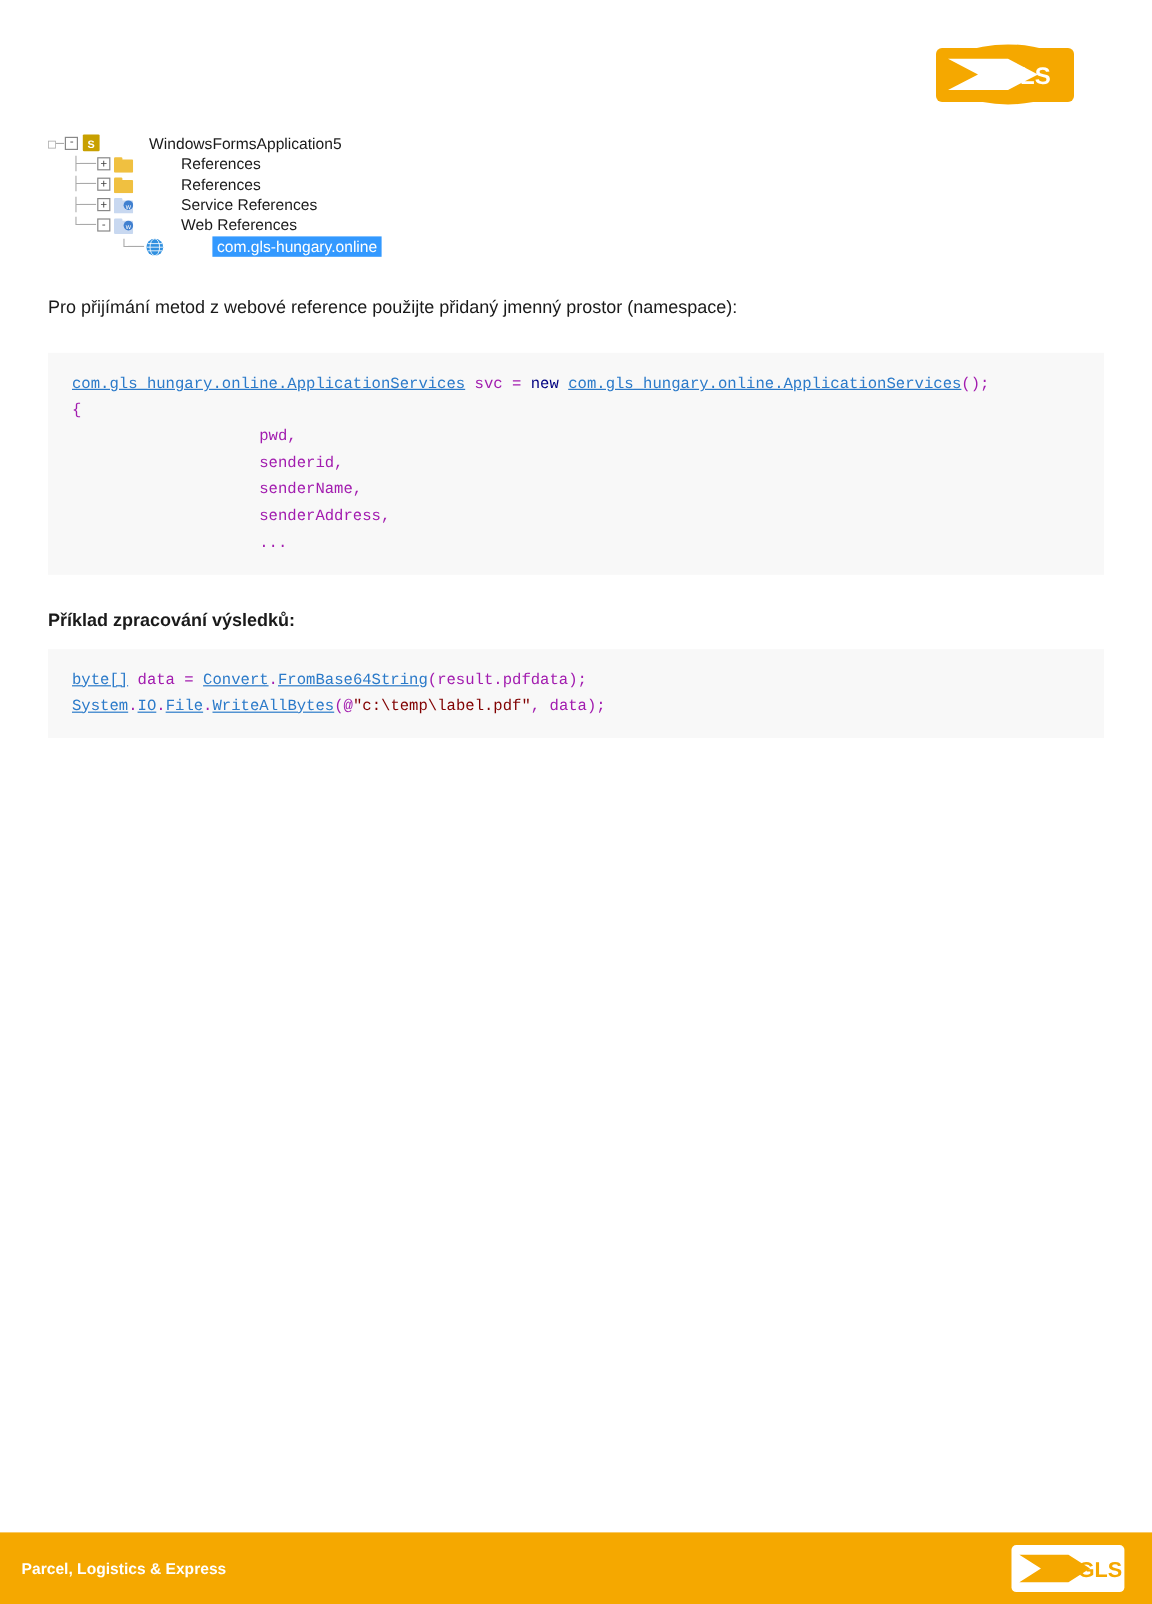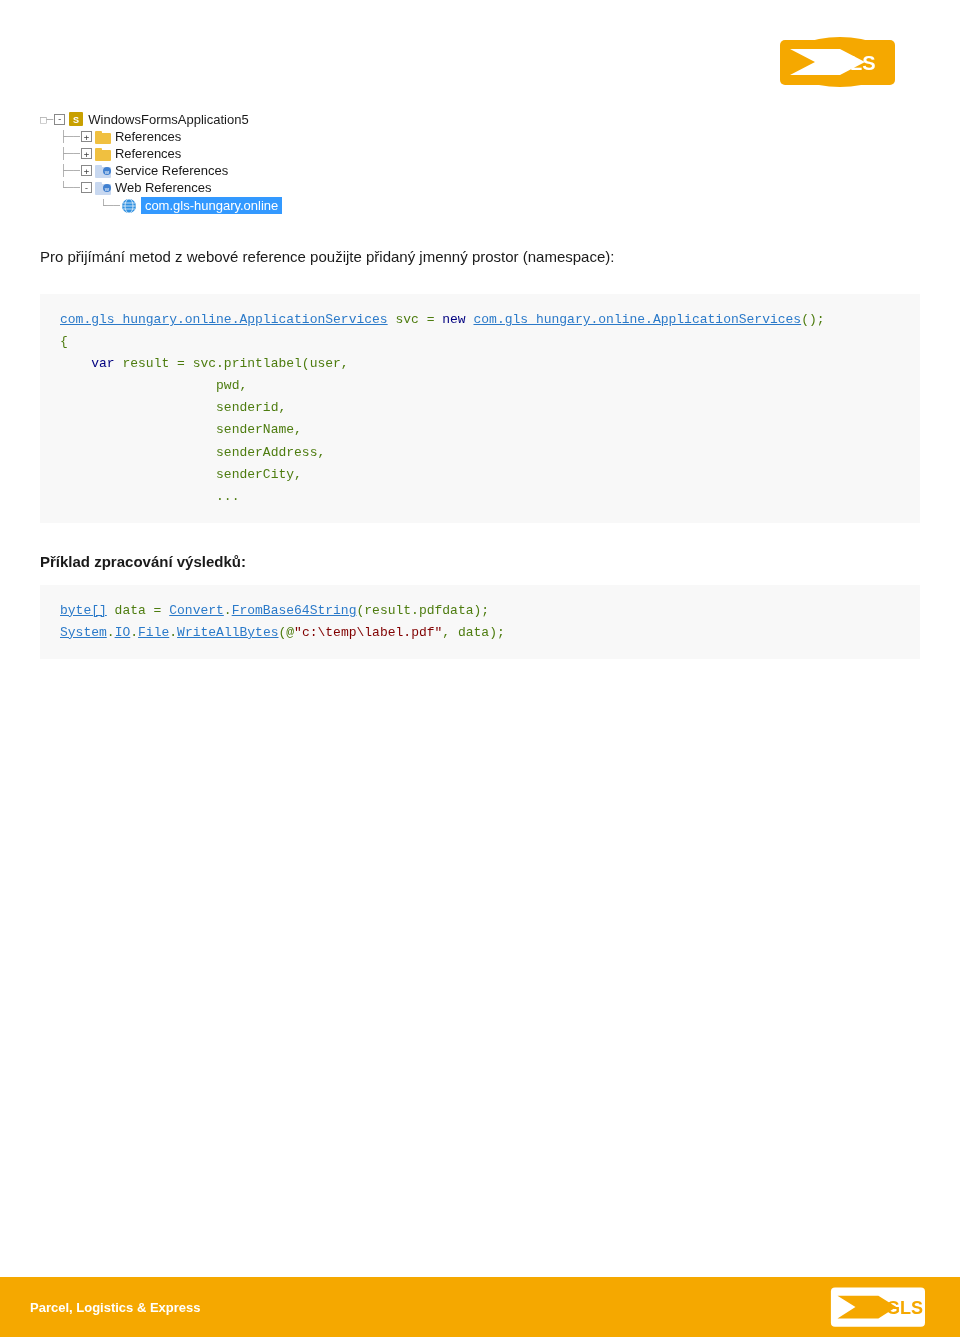--- a/index.html
+++ b/index.html
@@ -55,20 +55,21 @@
       font-size: 9px;
       color: #444;
       margin-right: 3px;
       font-family: monospace;
       flex-shrink: 0;
     }
 
     .tree-label {
       font-size: 13px;
       color: #1a1a1a;
+      margin-left: 36px;
     }
 
     .tree-item.selected .tree-label {
       background: #3399ff;
       color: white;
       padding: 1px 4px;
     }
 
     
     .tree-lines {
@@ -94,39 +95,39 @@
       padding: 15px 20px;
       font-family: 'Courier New', Courier, monospace;
       font-size: 13px;
       line-height: 1.7;
       margin-bottom: 30px;
       color: #000;
     }
 
     .code-keyword { color: #000080; }
     .code-class { color: #2b7ac9; text-decoration: underline; }
-    .code-plain { color: #4d7c0f; text-align: right; }
+    .code-plain { color: #a21caf; text-align: right; }
     .code-string { color: #800000; }
 
     
     .section-heading {
       font-size: 15px;
       font-weight: bold;
       color: #1a1a1a;
       margin-bottom: 15px;
     }
 
     
     .footer {
       background: #f5a800;
       height: 60px;
       display: flex;
       align-items: center;
       justify-content: space-between;
-      padding: 0 30px;
+      padding: 0 18px;
       margin-top: auto;
     }
 
     .footer-text {
       color: #ffffff;
       font-size: 13px;
       font-weight: bold;
     }
 
     
@@ -237,36 +238,30 @@
   <p class="intro-text">Pro přijímání metod z webové reference použijte přidaný jmenný prostor (namespace):</p>
 
   <div class="code-block">
     <div>
       <span class="code-class">com.gls_hungary.online.ApplicationServices</span><span class="code-plain"> svc = </span><span class="code-keyword">new</span><span class="code-plain"> </span><span class="code-class">com.gls_hungary.online.ApplicationServices</span><span class="code-plain">();</span>
     </div>
     <div>
       <span class="code-plain">{</span>
     </div>
     <div>
-      <span class="code-plain">&nbsp;&nbsp;&nbsp;&nbsp;</span><span class="code-keyword">var</span><span class="code-plain"> result = svc.printlabel(user,</span>
-    </div>
-    <div>
       <span class="code-plain">&nbsp;&nbsp;&nbsp;&nbsp;&nbsp;&nbsp;&nbsp;&nbsp;&nbsp;&nbsp;&nbsp;&nbsp;&nbsp;&nbsp;&nbsp;&nbsp;&nbsp;&nbsp;&nbsp;&nbsp;pwd,</span>
     </div>
     <div>
       <span class="code-plain">&nbsp;&nbsp;&nbsp;&nbsp;&nbsp;&nbsp;&nbsp;&nbsp;&nbsp;&nbsp;&nbsp;&nbsp;&nbsp;&nbsp;&nbsp;&nbsp;&nbsp;&nbsp;&nbsp;&nbsp;senderid,</span>
     </div>
     <div>
       <span class="code-plain">&nbsp;&nbsp;&nbsp;&nbsp;&nbsp;&nbsp;&nbsp;&nbsp;&nbsp;&nbsp;&nbsp;&nbsp;&nbsp;&nbsp;&nbsp;&nbsp;&nbsp;&nbsp;&nbsp;&nbsp;senderName,</span>
     </div>
     <div>
       <span class="code-plain">&nbsp;&nbsp;&nbsp;&nbsp;&nbsp;&nbsp;&nbsp;&nbsp;&nbsp;&nbsp;&nbsp;&nbsp;&nbsp;&nbsp;&nbsp;&nbsp;&nbsp;&nbsp;&nbsp;&nbsp;senderAddress,</span>
-    </div>
-    <div>
-      <span class="code-plain">&nbsp;&nbsp;&nbsp;&nbsp;&nbsp;&nbsp;&nbsp;&nbsp;&nbsp;&nbsp;&nbsp;&nbsp;&nbsp;&nbsp;&nbsp;&nbsp;&nbsp;&nbsp;&nbsp;&nbsp;senderCity,</span>
     </div>
     <div>
       <span class="code-plain">&nbsp;&nbsp;&nbsp;&nbsp;&nbsp;&nbsp;&nbsp;&nbsp;&nbsp;&nbsp;&nbsp;&nbsp;&nbsp;&nbsp;&nbsp;&nbsp;&nbsp;&nbsp;&nbsp;&nbsp;...</span>
     </div>
   </div>
 
   <p class="section-heading">Příklad zpracování výsledků:</p>
 
   <div class="code-block">
     <div>

